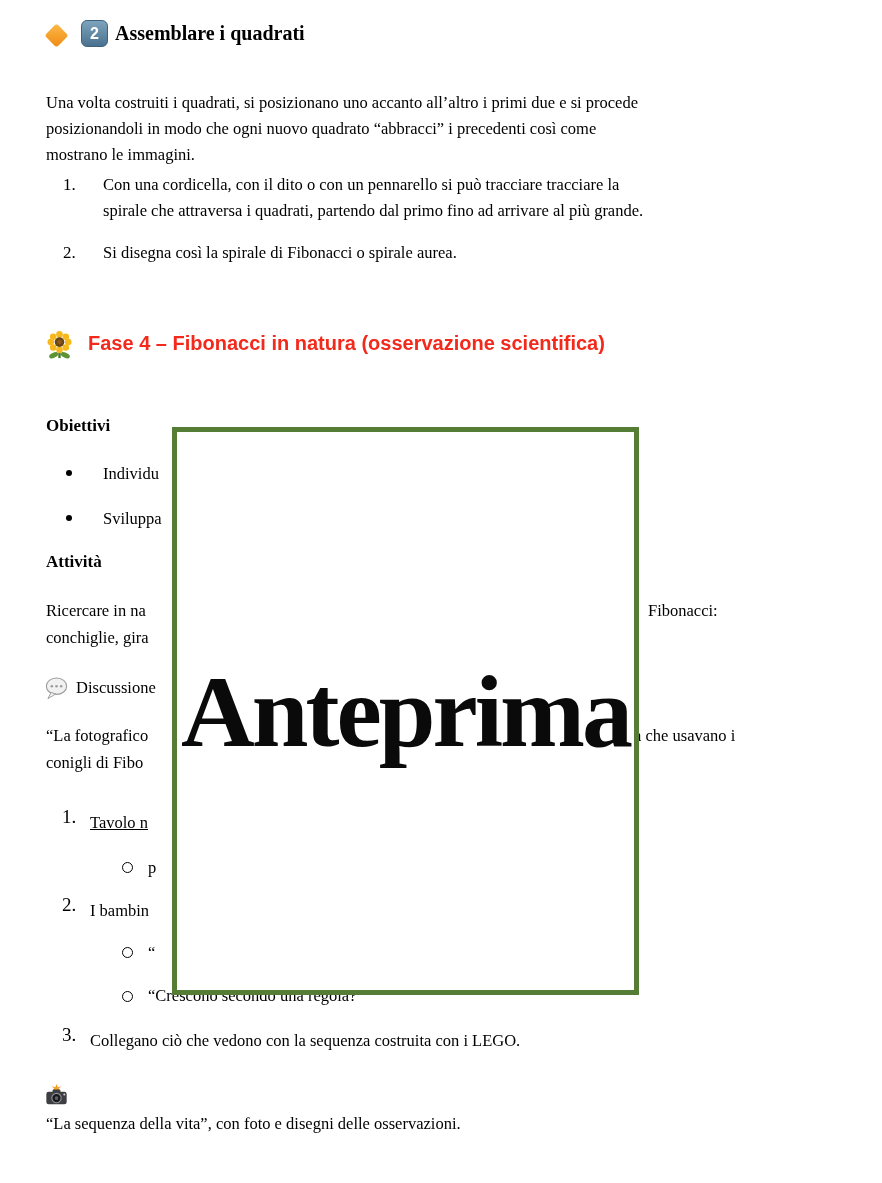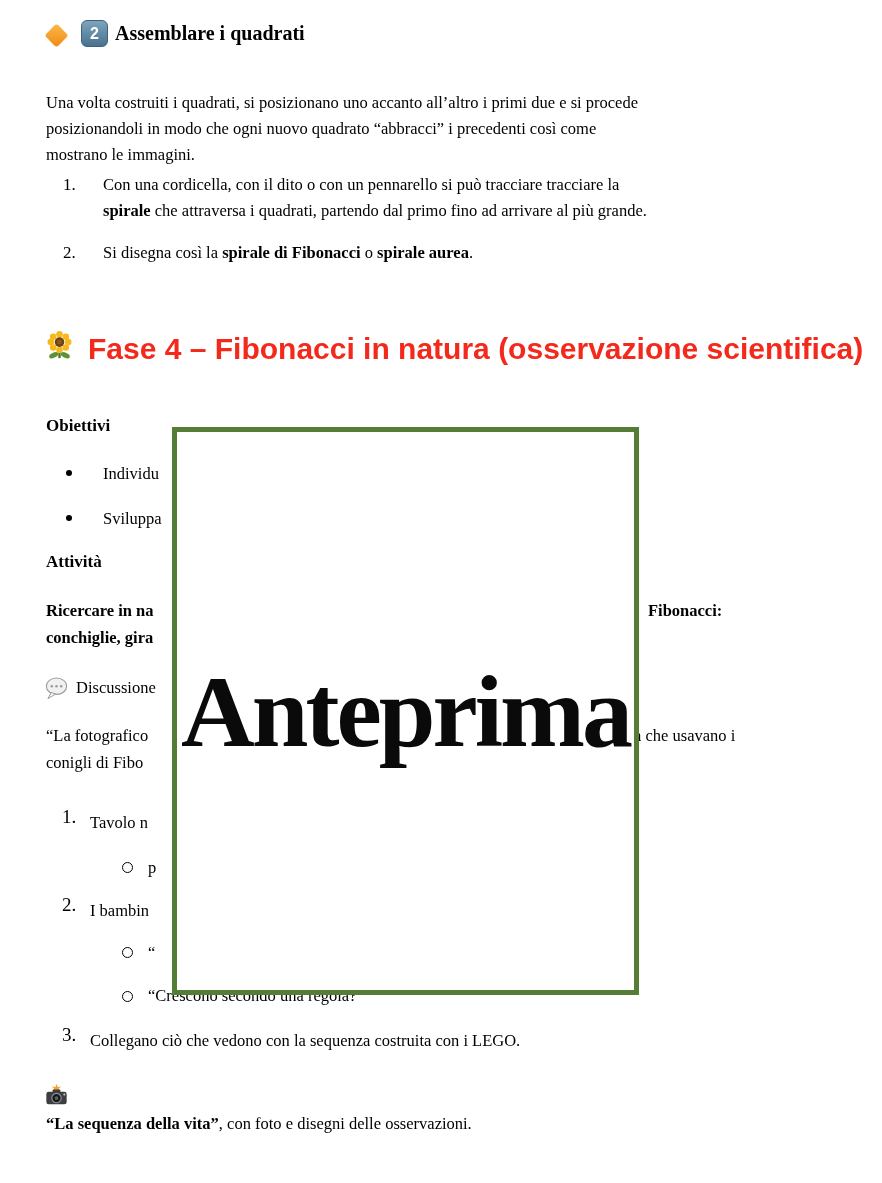--- a/index.html
+++ b/index.html
@@ -1,22 +1,22 @@
 <!DOCTYPE html>
 <html><head>
 <meta charset="utf-8">
 <style>
   html,body{margin:0;padding:0;background:#ffffff;}
   .page{position:relative;width:882px;height:1183px;background:#fff;overflow:hidden;
         font-family:"Liberation Serif", serif;color:#000;}
   .abs{position:absolute;white-space:nowrap;}
   .body-text{font-size:16.5px;line-height:26px;}
-  .b{font-weight:bold;}
+  .b{font-weight:normal;}
   .h1{font-size:20px;font-weight:bold;}
-  .h2{font-family:"Liberation Sans",sans-serif;font-size:30px;font-weight:bold;color:#f3291b;}
+  .h2{font-family:"Liberation Sans",sans-serif;font-size:20px;font-weight:bold;color:#f3291b;}
   .h3{font-size:17px;font-weight:bold;}
   .num{font-size:17px;}
   .bignum{font-size:19px;}
   .dot{position:absolute;width:6px;height:6px;border-radius:50%;background:#000;}
   .ring{position:absolute;width:9px;height:9px;border-radius:50%;border:1.4px solid #000;background:#fff;}
   .diamond{width:17px;height:17px;transform:rotate(45deg);border-radius:3px;
            background:linear-gradient(135deg,#fcb948,#f08a14);}
   .keycap{width:25px;height:25px;border-radius:6px;background:linear-gradient(180deg,#7ea4bc,#49718f);
           border:1px solid #3d6280;color:#fff;font-family:"Liberation Sans",sans-serif;
           font-size:16px;font-weight:bold;display:flex;align-items:center;justify-content:center;}
@@ -98,21 +98,21 @@
       <circle cx="22" cy="13" r="1.6" fill="#9b9b9b"></circle>
     </svg>
   </div>
   <div class="abs body-text" style="left:76px;top:675px;">Discussione</div>
 
   <div class="abs body-text" style="left:46px;top:723px;">“La fotografico</div>
   <div class="abs body-text" style="left:634px;top:723px;">a che usavano i</div>
   <div class="abs body-text" style="left:46px;top:750px;">conigli di Fibo</div>
 
   <div class="abs bignum" style="left:62px;top:806px;">1.</div>
-  <div class="abs body-text" style="left:90px;top:810px;">Tavolo n</div>
+  <div class="abs body-text" style="left:90px;top:810px;text-decoration:underline;">Tavolo n</div>
 
   <div class="ring" style="left:122px;top:862px;"></div>
   <div class="abs body-text" style="left:148px;top:855px;">p</div>
 
   <div class="abs bignum" style="left:62px;top:894px;">2.</div>
   <div class="abs body-text" style="left:90px;top:898px;">I bambin</div>
 
   <div class="ring" style="left:122px;top:947px;"></div>
   <div class="abs body-text" style="left:148px;top:940px;">“</div>
 

